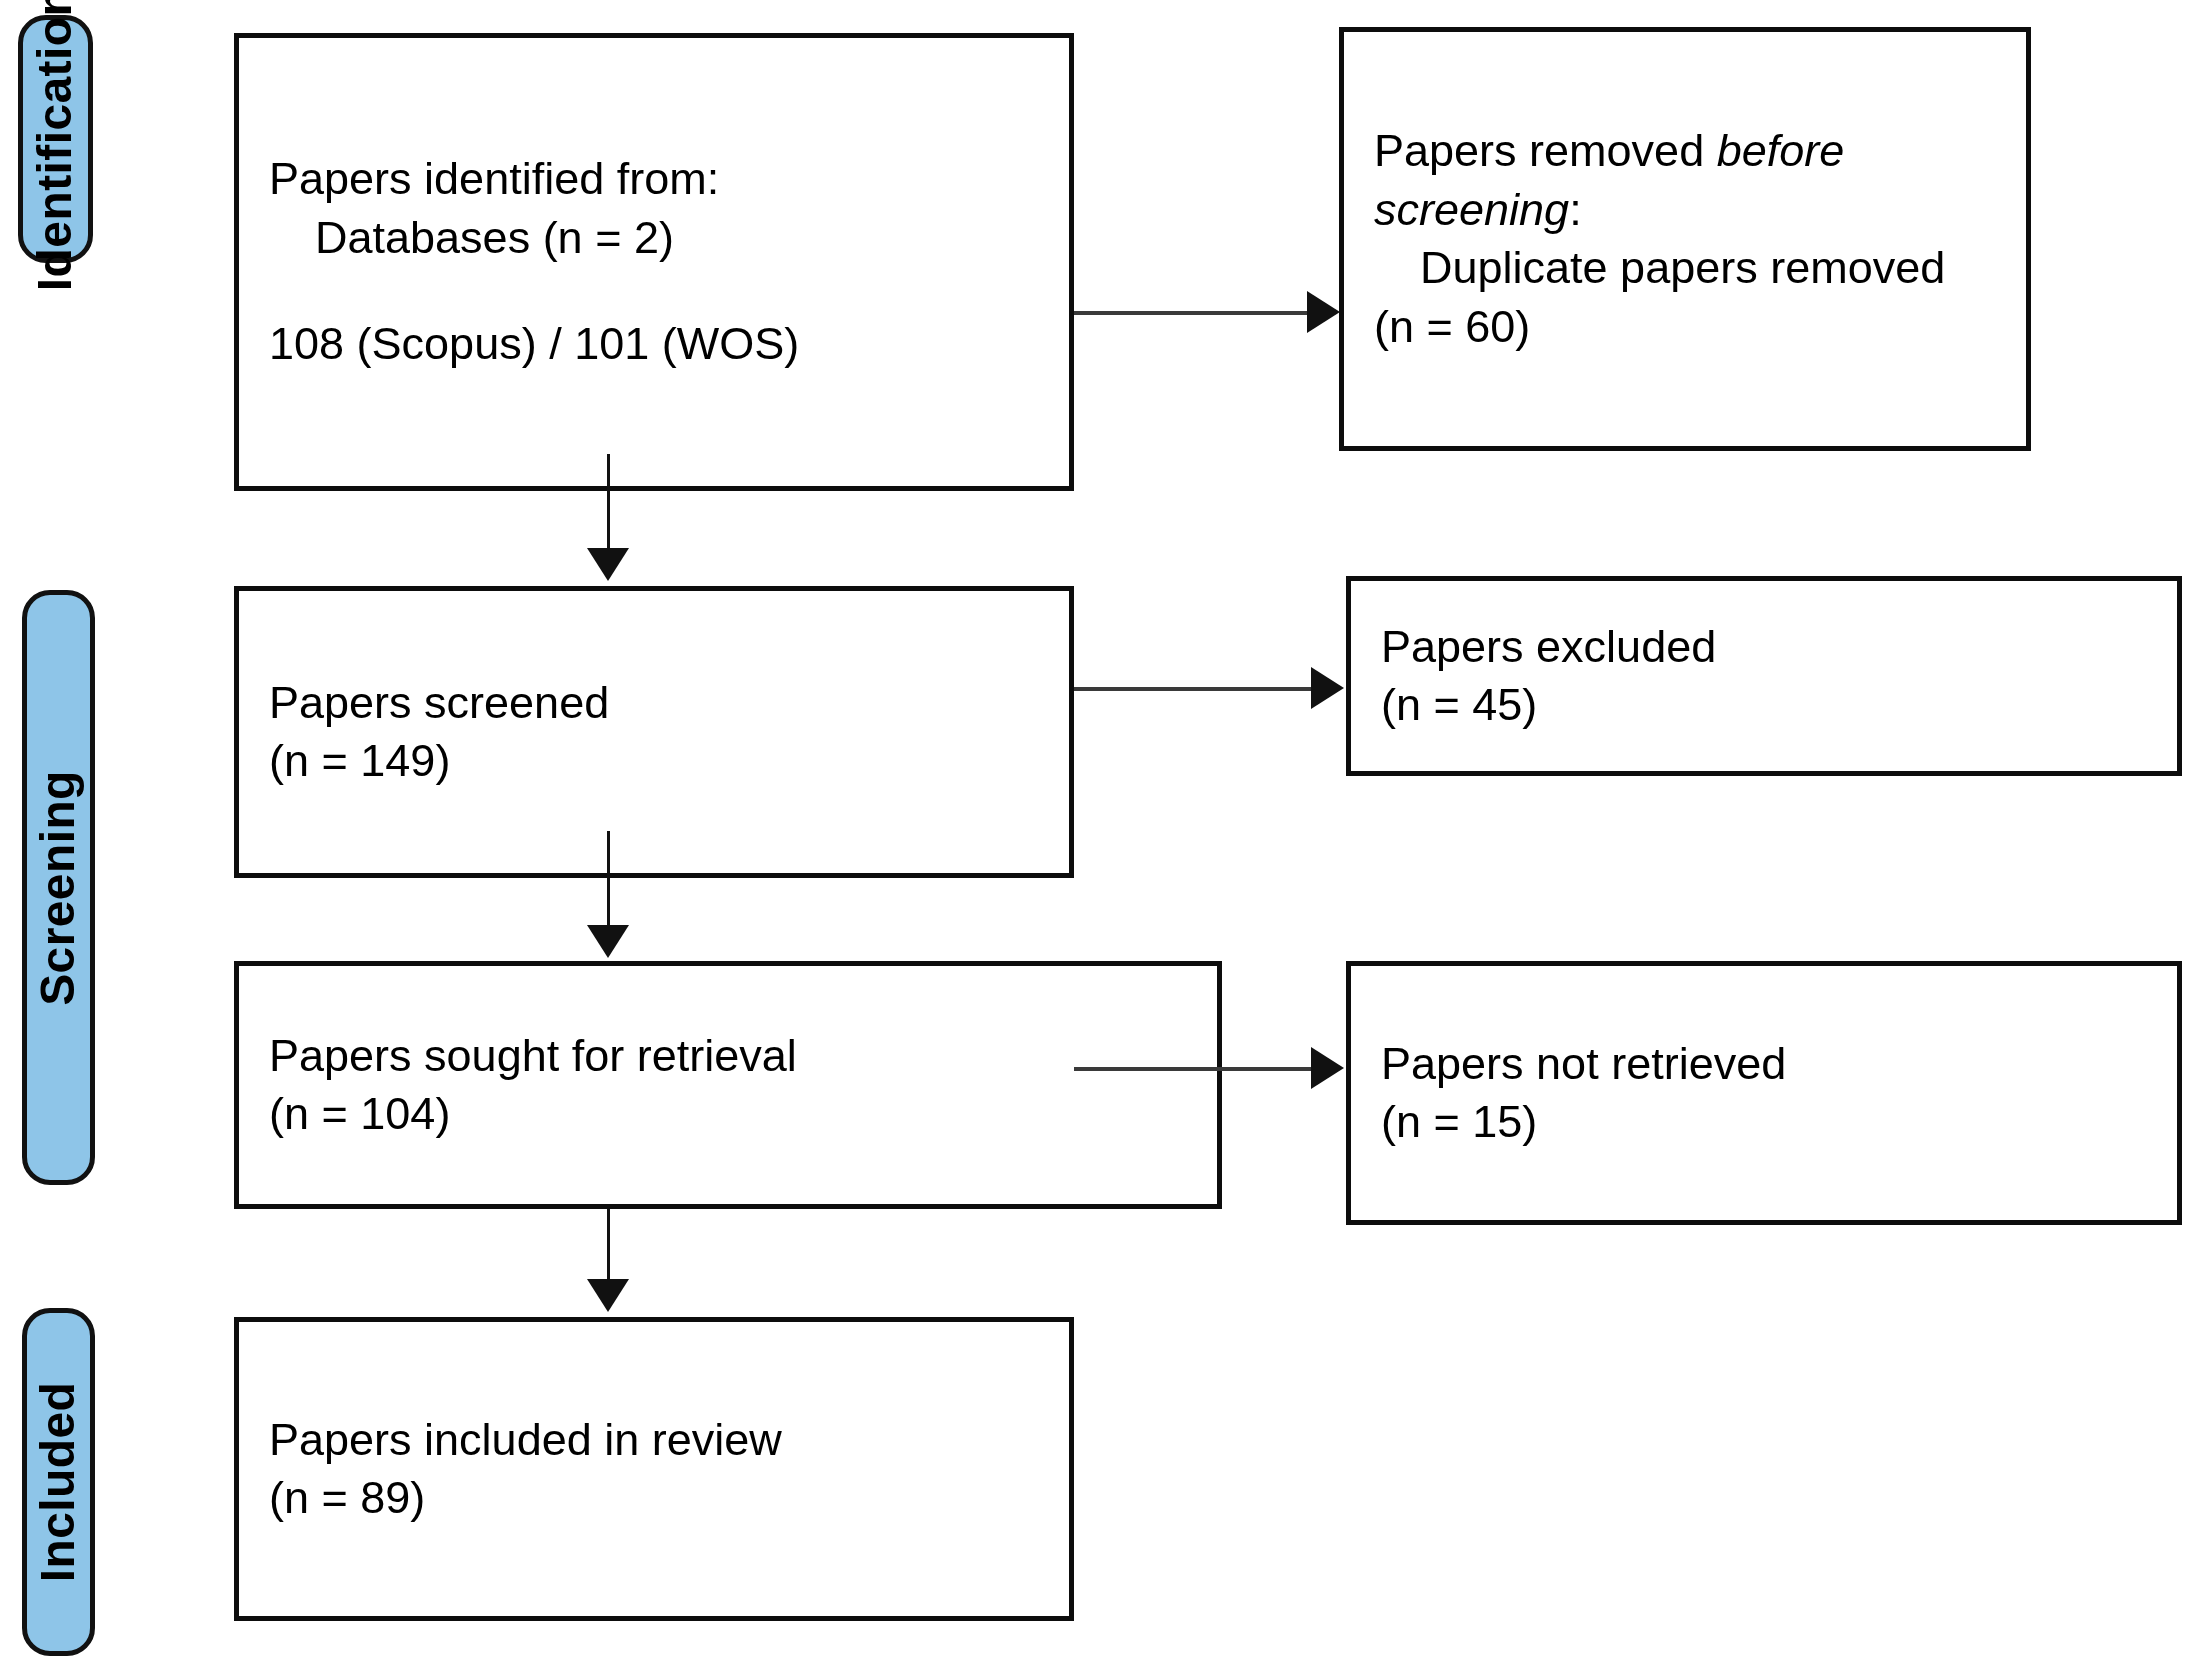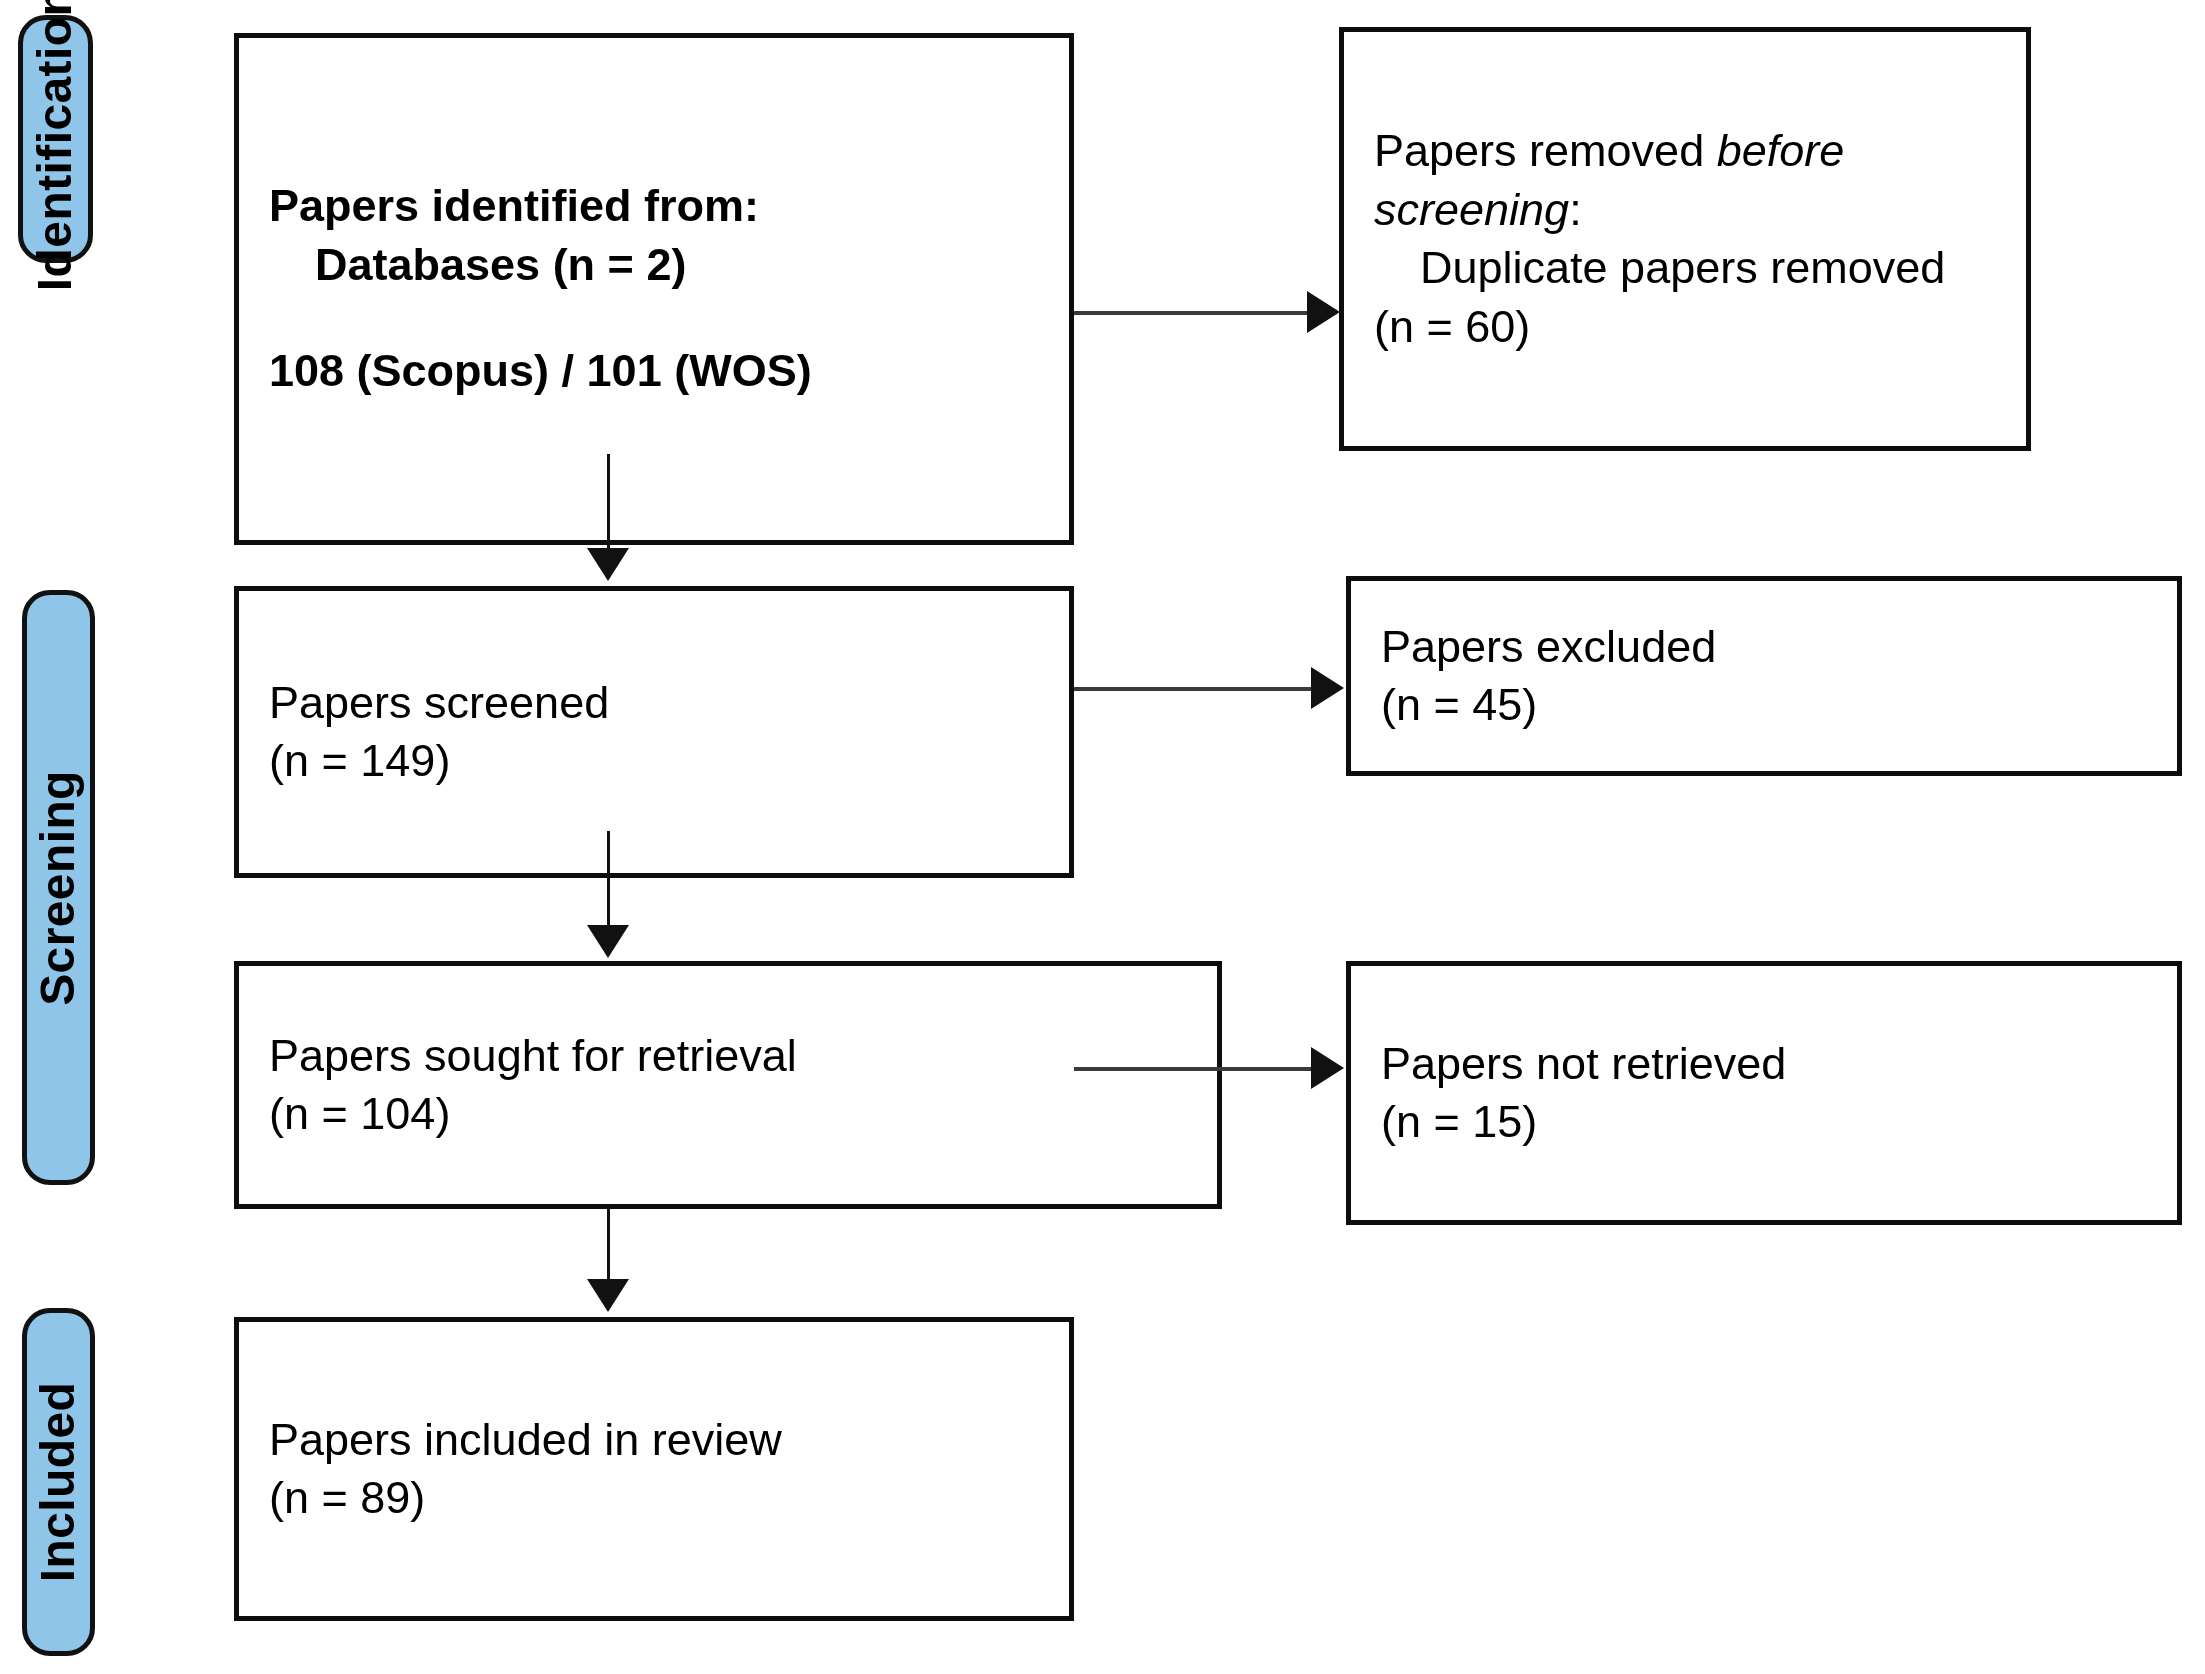--- a/index.html
+++ b/index.html
@@ -98,21 +98,21 @@
   </div>
 
   <div class="stage" style="left:21.5px; top:590px; width:73px; height:595px;">
     <span class="stage-label">Screening</span>
   </div>
 
   <div class="stage" style="left:21.5px; top:1308px; width:73px; height:348px;">
     <span class="stage-label">Included</span>
   </div>
 
-  <div class="box" style="left:234px; top:33px; width:840px; height:512px;font-weight:bold;">
+  <div class="box" style="left:234px; top:33px; width:840px; height:458px;">
     <div class="box-text">Papers identified from:</div>
     <div class="box-text" style="padding-left:76px;"><span>Databases (n = 2)</span></div>
     <div class="box-text" style="margin-top:48px;"><span>108 (Scopus) / 101 (WOS)</span></div>
   </div>
 
   <div class="box" style="left:1339px; top:27px; width:692px; height:424px;">
     <div class="box-text"><span>Papers removed </span><em class="ital">before</em></div>
     <div class="box-text"><em class="ital">screening</em><span>:</span></div>
     <div class="box-text" style="padding-left:76px;"><span>Duplicate papers removed</span></div>
     <div class="box-text"><span>(n = 60)</span></div>

